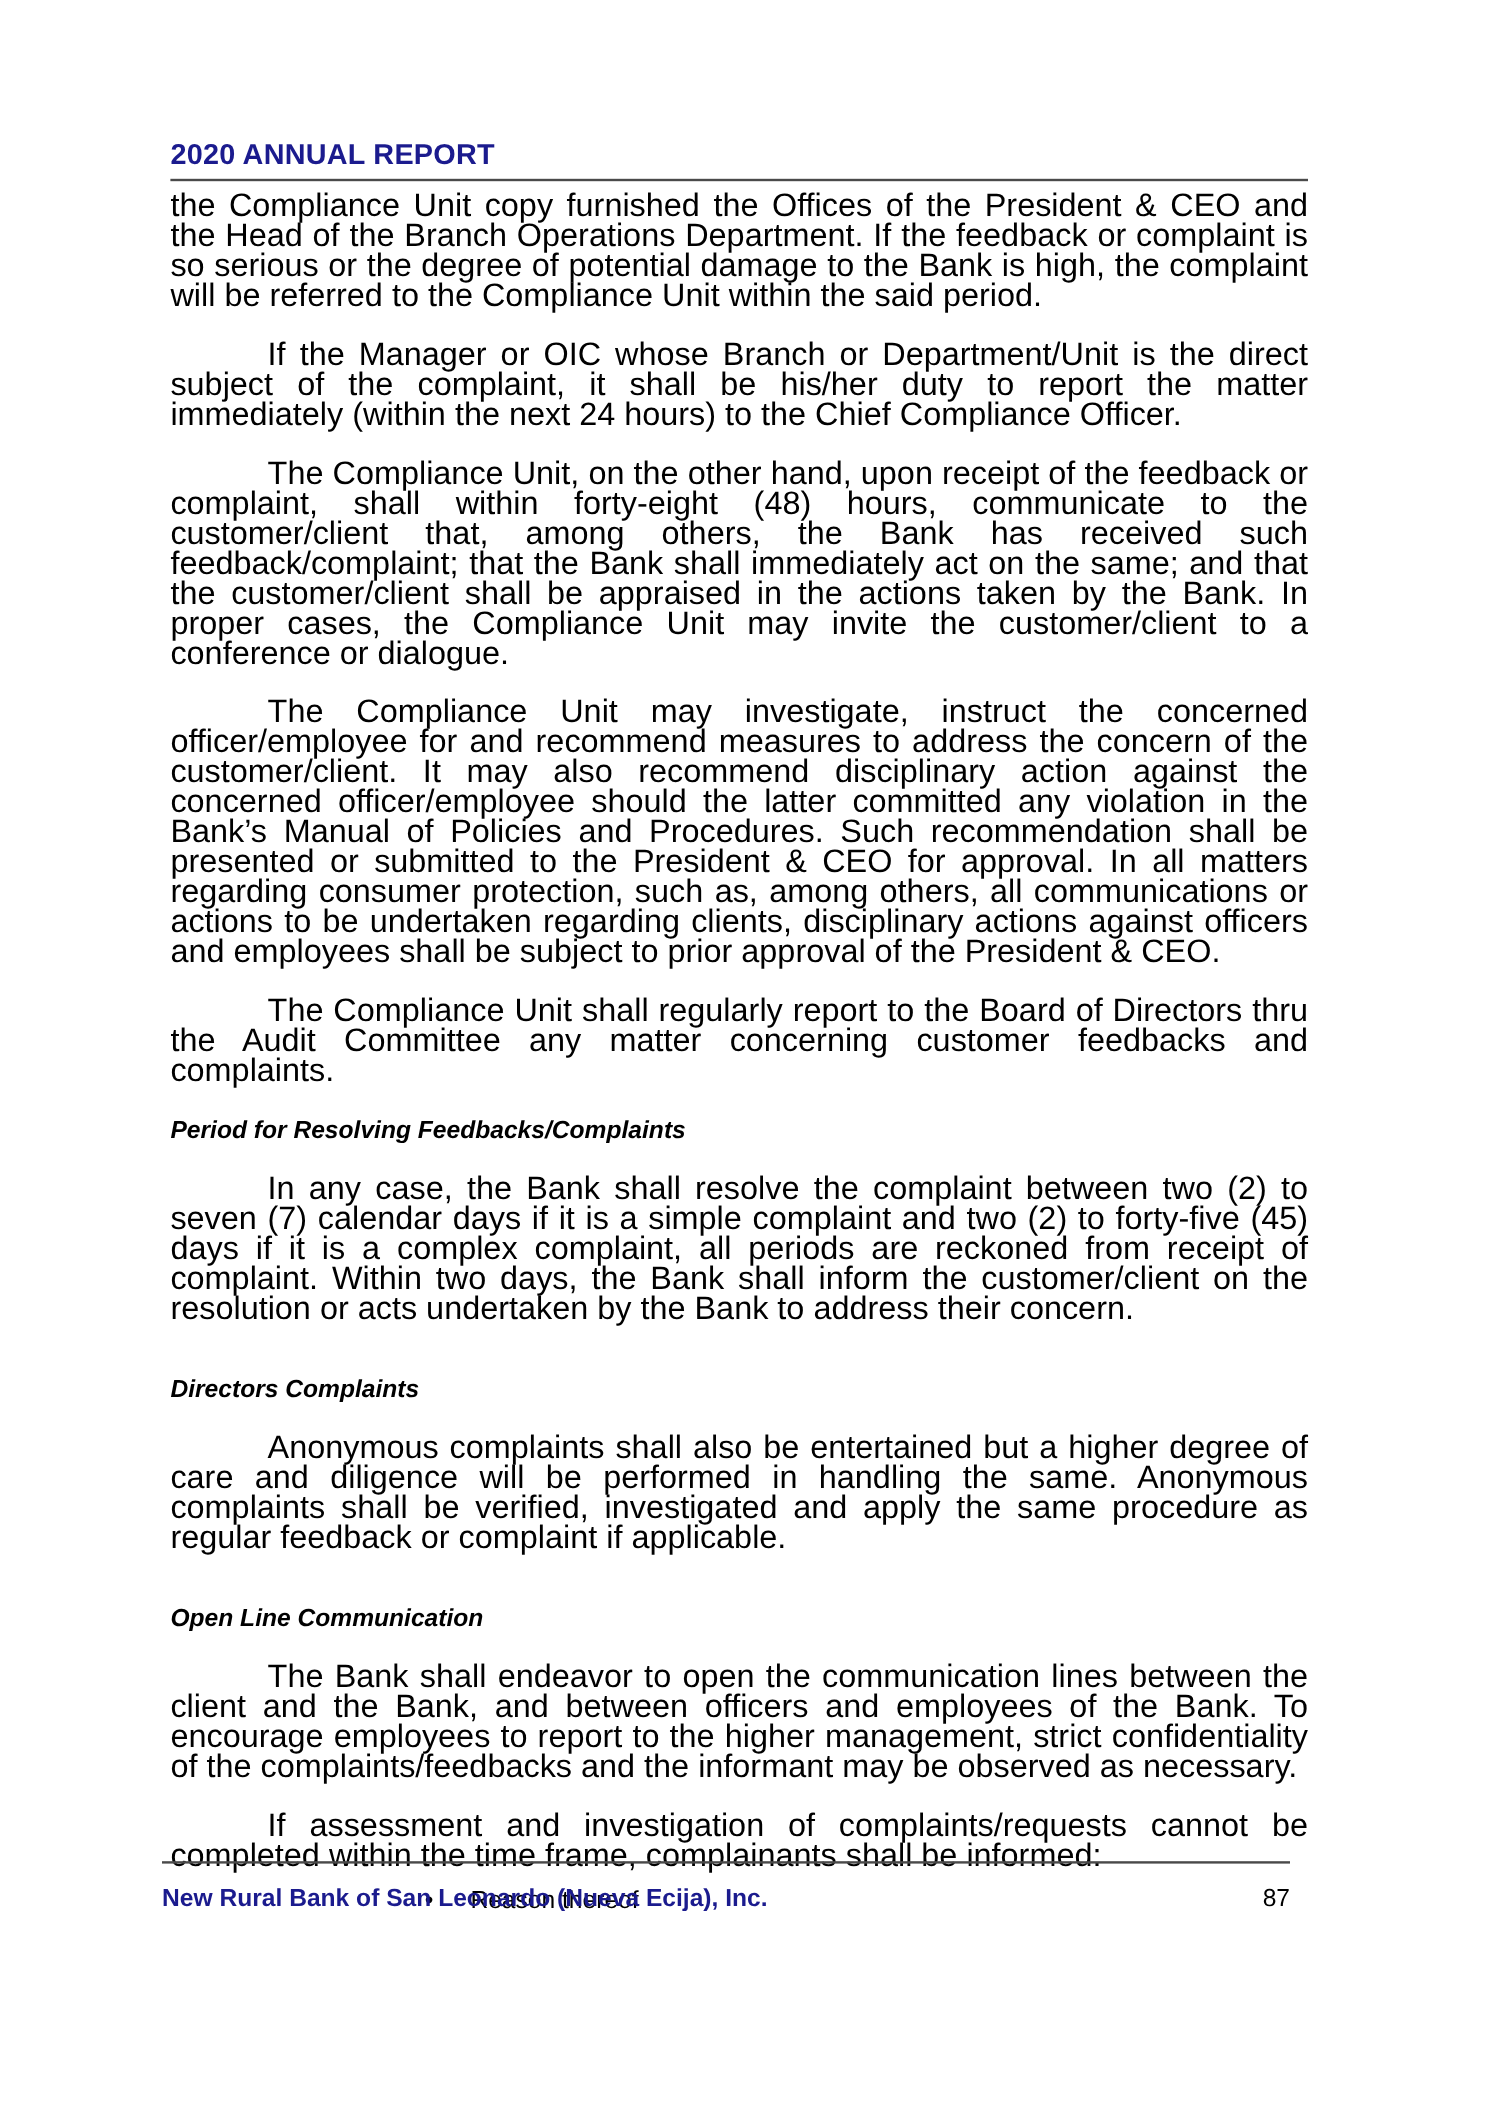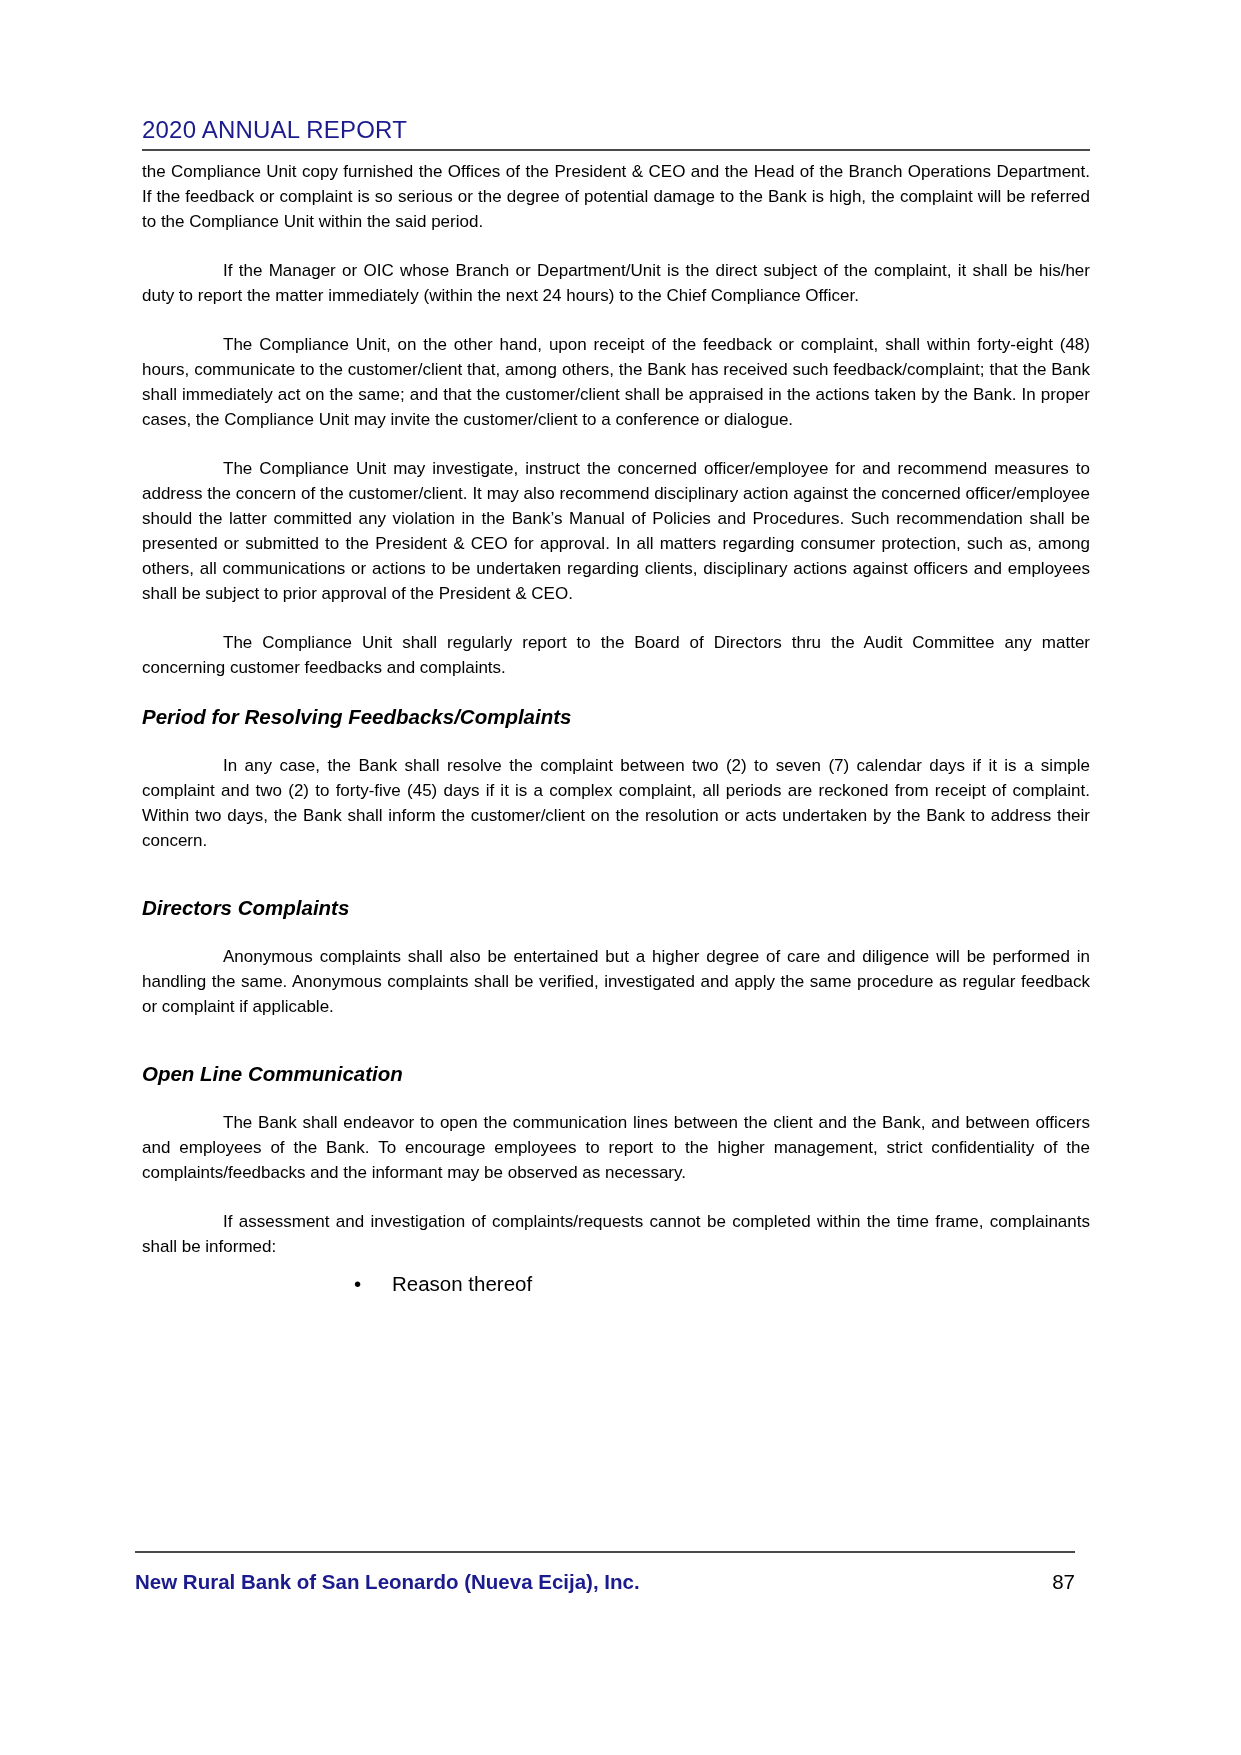--- a/index.html
+++ b/index.html
@@ -22,28 +22,28 @@
   }
   .content {
     position: absolute;
     left: 142px;
     top: 116px;
     width: 948px;
   }
   .report-header {
     font-size: 24px;
     line-height: 28px;
-    font-weight: normal;
+    font-weight: bold;
     color: #1b1b8e;
     padding-bottom: 5px;
     border-bottom: 2px solid #4a4a4a;
     letter-spacing: 0.2px;
   }
   .content p {
-    font-size: 17px;
+    font-size: 27px;
     line-height: 25px;
     text-align: justify;
     margin: 24px 0 0 0;
   }
   .content p.first {
     margin-top: 8px;
   }
   .content p.indent {
     text-indent: 81px;
   }

